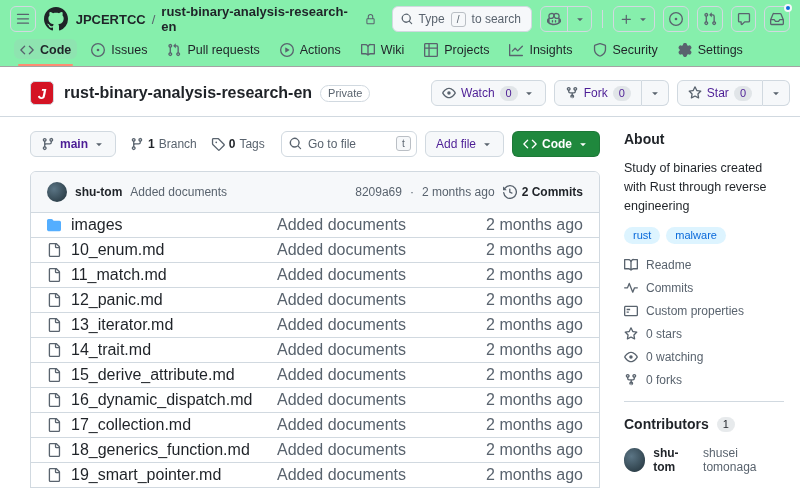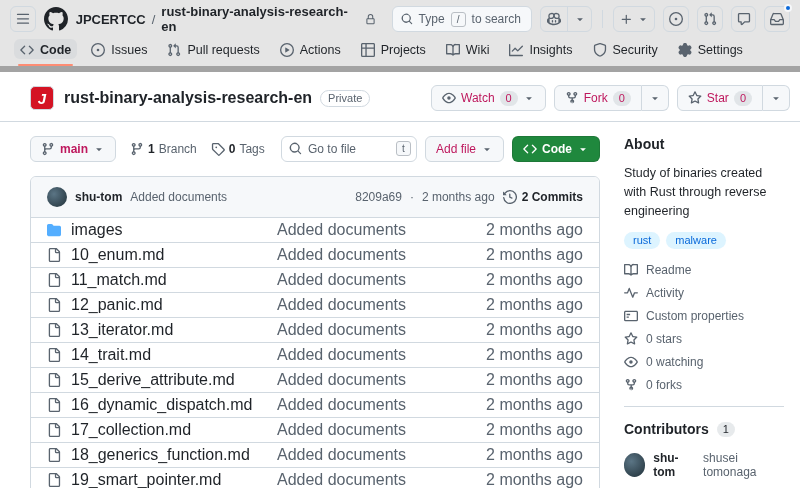--- a/index.html
+++ b/index.html
@@ -1,21 +1,21 @@
 <!DOCTYPE html>
 <html><head>
 <meta charset="utf-8">
 <style>
   * { box-sizing: border-box; margin: 0; padding: 0; }
   html,body { width: 800px; height: 488px; overflow: hidden; background: #fff;
     font-family: "Liberation Sans", sans-serif; color: #1f2328; }
   svg { display: block; }
 
   
-  .app-header { background: #e5e5e5; border-bottom: 6px solid #a3a3a3; padding: 6px 10px 0 10px; }
+  .app-header { background: #86efac; border-bottom: 1px solid #a3a3a3; padding: 6px 10px 0 10px; }
   .app-header-row1 { display: flex; align-items: center; gap: 8px; height: 26px; }
   .icon-btn { display: flex; align-items: center; justify-content: center; width: 26px; height: 26px;
     border: 1px solid #d1d9e0; border-radius: 6px; background: transparent; color: #59636e; position: relative; }
   .gh-mark { color: #1f2328; }
   .crumbs { display: flex; align-items: center; gap: 6px; font-size: 13px; font-weight: 600; }
   .crumb-sep { color: #59636e; font-weight: 400; }
   .lock { color: #59636e; }
   .spacer { flex: 1; }
   .hdr-search { display: flex; align-items: center; gap: 6px; width: 142px; height: 26px;
     border: 1px solid #d1d9e0; border-radius: 6px; padding: 0 8px; color: #59636e; font-size: 12px; background: #f6f8fa; }
@@ -42,21 +42,21 @@
   
   .repo-head { display: flex; align-items: center; padding: 13px 10px 10px 30px; }
   .repo-avatar { width: 24px; height: 24px; border-radius: 5px; background: #d41324; color: #fff;
     display: flex; align-items: center; justify-content: center; font-weight: 800; font-style: italic;
     font-size: 15px; border: 1px solid #d1d9e0; }
   .repo-title { font-size: 16px; font-weight: 600; margin-left: 10px; }
   .badge-pill { margin-left: 8px; border: 1px solid #d1d9e0; border-radius: 999px; color: #59636e;
     font-size: 11px; padding: 1px 7px 2px; }
   .head-actions { display: flex; gap: 8px; }
   .gbtn { display: flex; align-items: center; gap: 5px; height: 26px; padding: 0 10px;
-    background: #f6f8fa; border: 1px solid #d1d9e0; border-radius: 6px; font-size: 12px; color: #be185d; }
+    background: #f6f8fa; border: 1px solid #d1d9e0; border-radius: 6px; font-size: 12px; color: #4c1d95; }
   .gbtn .b-icon { color: #59636e; }
   .count-pill { background: rgba(175,184,193,0.3); border-radius: 999px; font-size: 11px; padding: 0 6px; line-height: 15px; }
   .split2 { display: flex; }
   .split2 .gbtn:first-child { border-radius: 6px 0 0 6px; }
   .split2 .gbtn.caret-only { border-radius: 0 6px 6px 0; border-left: 0; padding: 0 7px; }
 
   .full-divider { border-bottom: 1px solid #d1d9e0; }
 
   
   .main { display: flex; gap: 24px; padding: 0 16px 0 30px; }
@@ -328,32 +328,32 @@
       <span class="t-icon">
           <svg width="14" height="14">
             <use href="#i-play"></use>
           </svg>
         </span>
       <span class="t-label">Actions</span>
       </a>
     <a class="tab">
       <span class="t-icon">
           <svg width="14" height="14">
+            <use href="#i-book"></use>
+          </svg>
+        </span>
+      <span class="t-label">Wiki</span>
+      </a>
+    <a class="tab">
+      <span class="t-icon">
+          <svg width="14" height="14">
             <use href="#i-table"></use>
           </svg>
         </span>
       <span class="t-label">Projects</span>
-      </a>
-    <a class="tab">
-      <span class="t-icon">
-          <svg width="14" height="14">
-            <use href="#i-book"></use>
-          </svg>
-        </span>
-      <span class="t-label">Wiki</span>
       </a>
     <a class="tab">
       <span class="t-icon">
           <svg width="14" height="14">
             <use href="#i-graph"></use>
           </svg>
         </span>
       <span class="t-label">Insights</span>
       </a>
     <a class="tab">
@@ -677,21 +677,21 @@
             </svg>
           </span>
         <span>Readme</span>
         </a>
       <a class="sb-item">
         <span>
             <svg width="14" height="14">
               <use href="#i-pulse"></use>
             </svg>
           </span>
-        <span>Activity</span>
+        <span>Commits</span>
         </a>
       <a class="sb-item">
         <span>
             <svg width="14" height="14">
               <use href="#i-props"></use>
             </svg>
           </span>
         <span>Custom properties</span>
         </a>
       <a class="sb-item">

